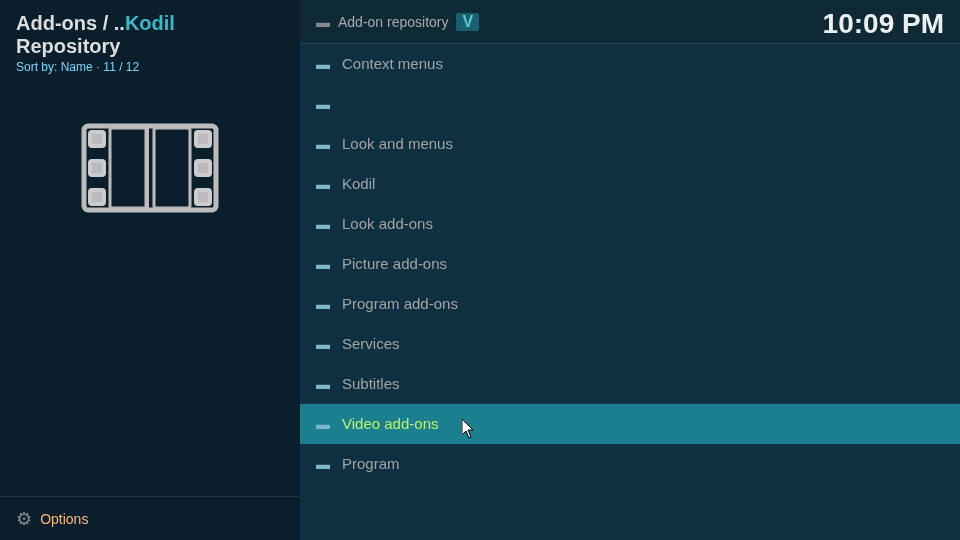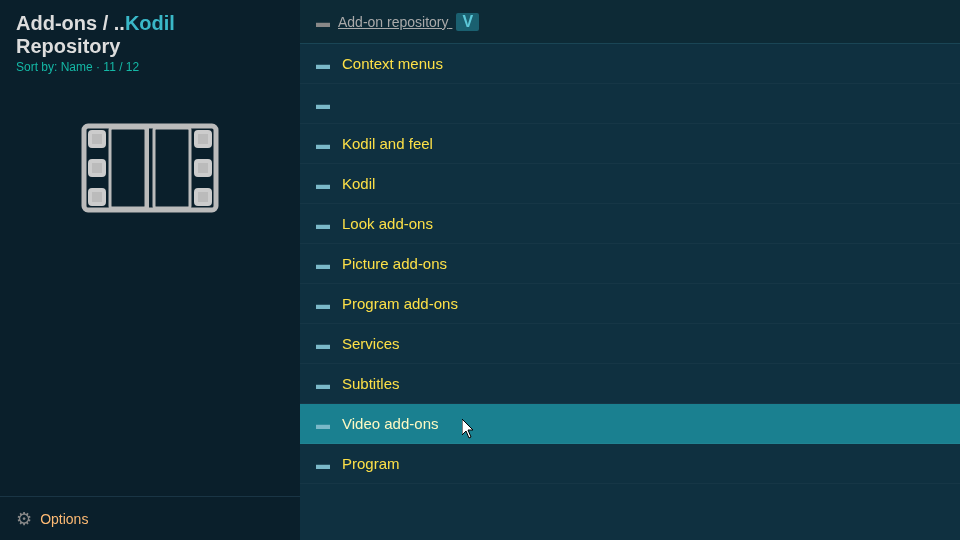--- a/index.html
+++ b/index.html
@@ -32,21 +32,21 @@
       color: #ddd;
       font-weight: bold;
     }
 
     .breadcrumb-title .kodil {
       color: #3ab8c8;
     }
 
     .sort-info {
       font-size: 12px;
-      color: #14b8a6;
+      color: #7dd3fc;
       margin-top: 2px;
     }
 
     .film-icon-container {
       display: flex;
       justify-content: center;
       align-items: center;
       margin-top: 40px;
     }
 
@@ -109,21 +109,20 @@
 
     .header-icon {
       color: #888;
       font-size: 14px;
       margin-right: 8px;
     }
 
     .header-text {
       color: #aaa;
       font-size: 14px;
-      text-decoration: underline;
     }
 
     .header-text .v-badge {
       display: inline-block;
       background: #1a6070;
       color: #5cc8d8;
       font-weight: bold;
       font-size: 16px;
       padding: 0 6px;
       margin-left: 4px;
@@ -155,25 +154,25 @@
 
     .folder-icon {
       color: #7ab8c8;
       font-size: 14px;
       margin-right: 12px;
       flex-shrink: 0;
     }
 
     .item-label {
       font-size: 15px;
-      color: #fde047;
+      color: #a3a3a3;
     }
 
     .list-item.selected .item-label {
-      color: #fef9c3;
+      color: #bef264;
     }
 
     .cursor {
       position: absolute;
       left: 462px;
       top: 419px;
       width: 16px;
       height: 20px;
       pointer-events: none;
     }
@@ -220,32 +219,33 @@
 
 <div class="right-panel">
   <div class="header-row">
     <span class="header-icon">▬</span>
     <span class="header-text">
       <span>Add-on repository</span>
       <span class="v-badge">V</span>
     </span>
   </div>
 
+  <div class="clock">10:09 PM</div>
 
   <div id="addon-list">
       <div class="list-item">
       <span class="folder-icon">▬</span>
       <span class="item-label">Context menus</span>
     </div>
       <div class="list-item">
       <span class="folder-icon">▬</span>
     </div>
       <div class="list-item">
       <span class="folder-icon">▬</span>
-      <span class="item-label">Kodil and feel</span>
+      <span class="item-label">Look and menus</span>
     </div>
       <div class="list-item">
       <span class="folder-icon">▬</span>
       <span class="item-label">Kodil</span>
     </div>
       <div class="list-item">
       <span class="folder-icon">▬</span>
       <span class="item-label">Look add-ons</span>
     </div>
       <div class="list-item">

